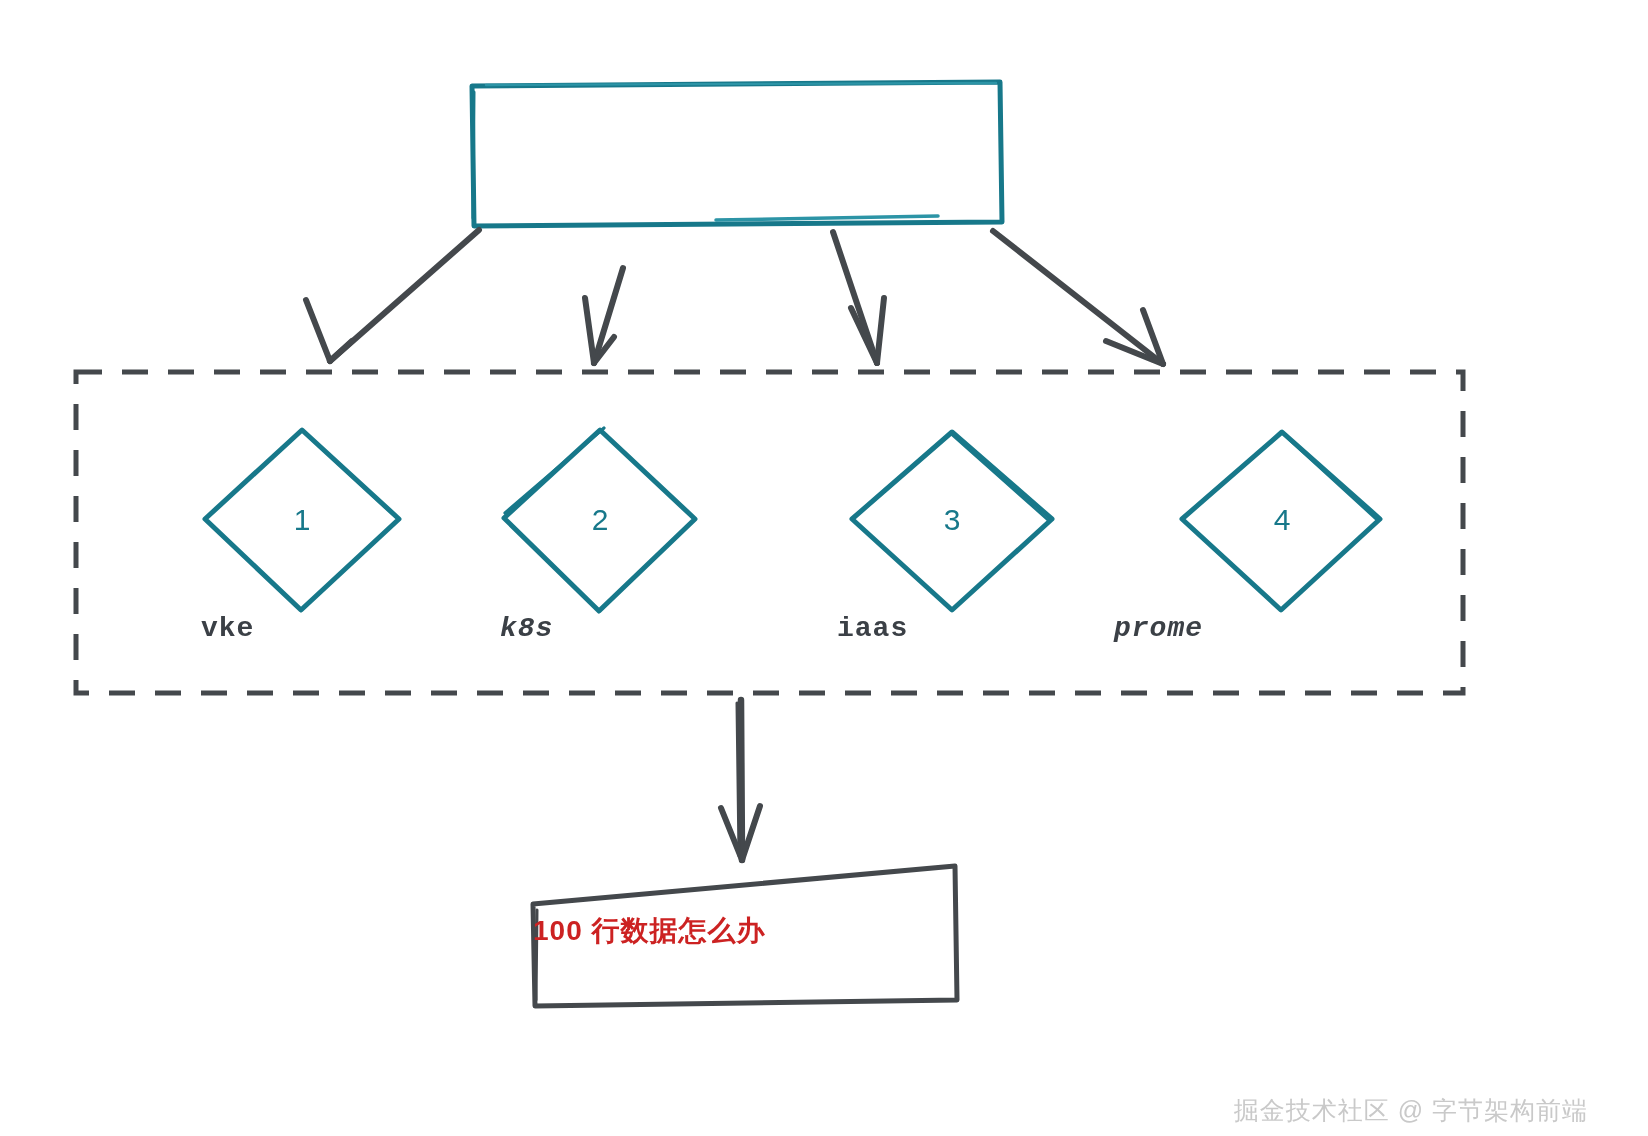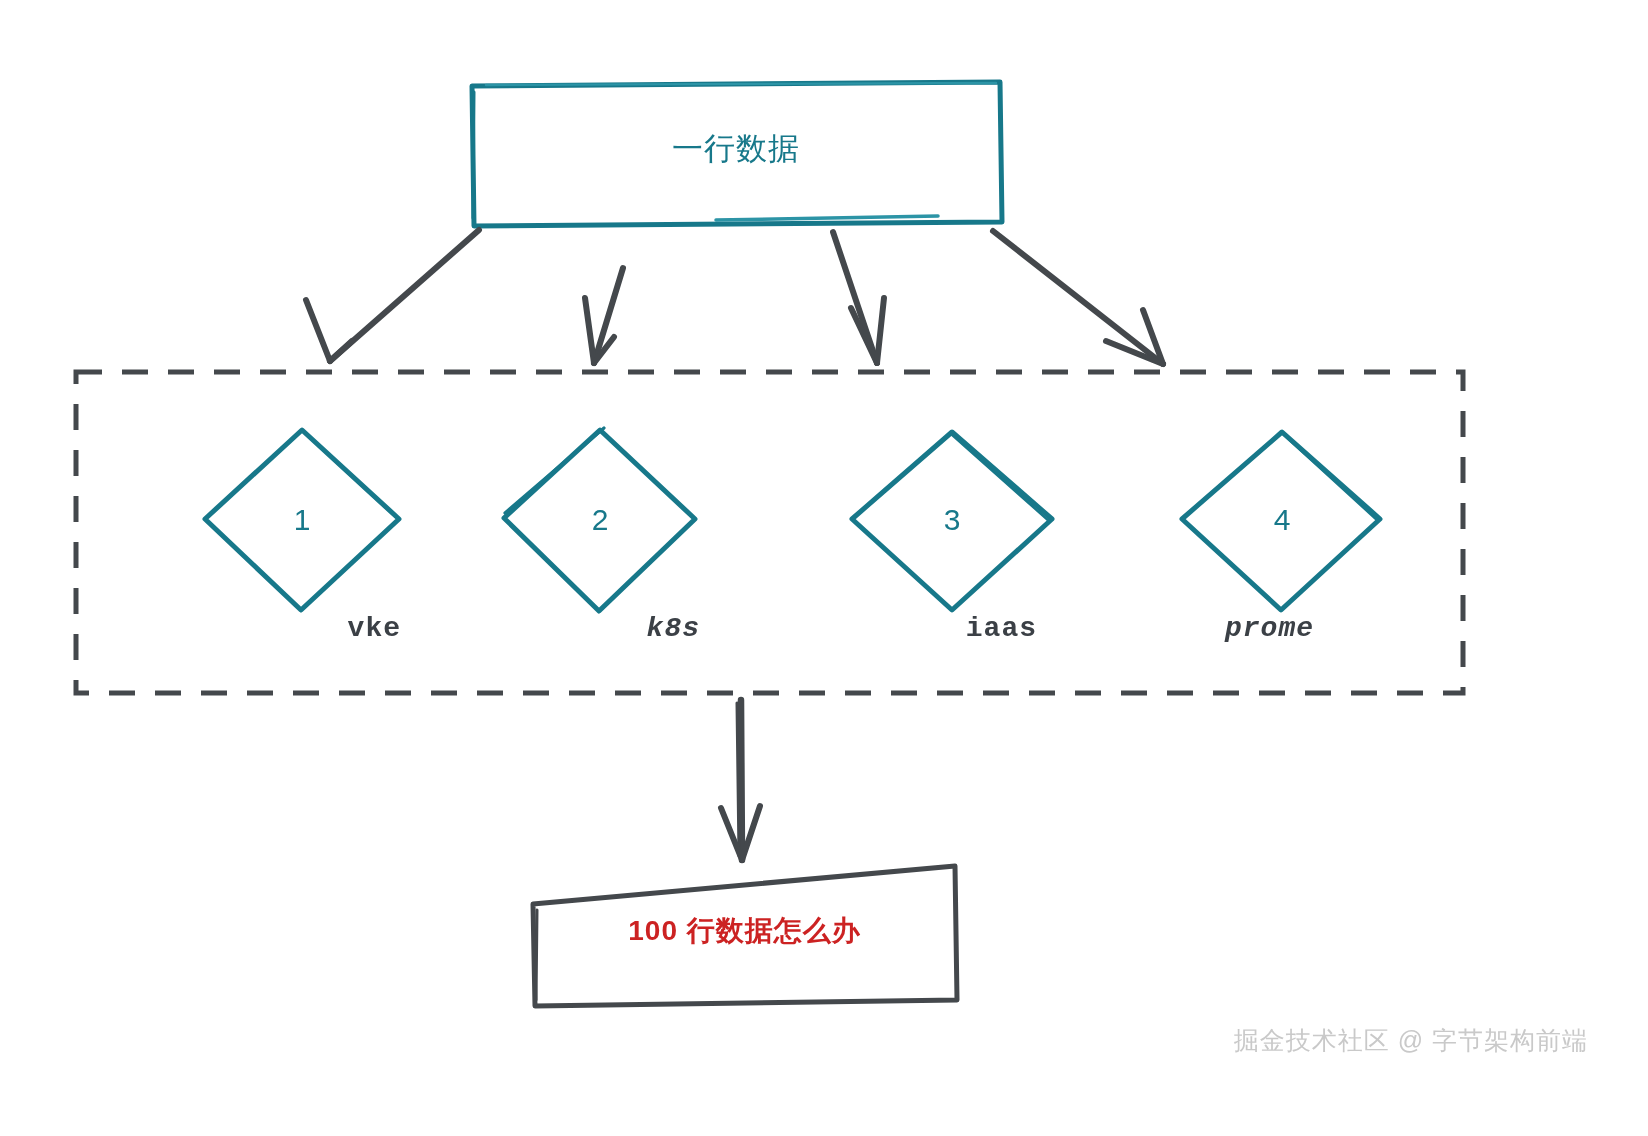--- a/index.html
+++ b/index.html
@@ -47,44 +47,44 @@
     width: 80px;
     text-align: center;
     color: #17788a;
     font-size: 30px;
     font-family: "Liberation Sans", sans-serif;
     top: 503px;
   }
 
   .diamond-label {
     width: 200px;
-    text-align: right;
+    text-align: left;
     color: #3b4046;
     font-size: 28px;
     font-family: "Liberation Mono", monospace;
     font-weight: 600;
     top: 613px;
     letter-spacing: 1px;
   }
 
   .bottom-box-text {
     left: 533px;
     top: 912px;
     width: 423px;
-    text-align: center;
+    text-align: left;
     color: #cc2222;
     font-size: 28px;
     font-family: "Liberation Sans", sans-serif;
     font-weight: 700;
     letter-spacing: 1px;
   }
 
   .watermark {
     right: 60px;
-    top: 1024px;
+    top: 1094px;
     color: #c9c9c9;
     font-size: 25px;
     font-family: "Liberation Sans", sans-serif;
     letter-spacing: 1px;
   }
 </style>
 </head>
 <body>
 
 <div id="canvas">
@@ -159,21 +159,20 @@
       <path d="M 742 860 L 760 806" fill="none" stroke="#44484c" stroke-width="6" stroke-linecap="round"></path>
     </g>
 
     <g>
       <path d="M 533 904 L 955 866 L 957 1000 L 535 1006 Z" fill="none" stroke="#44484c" stroke-width="5" stroke-linejoin="round" stroke-linecap="round"></path>
       <path d="M 537 910 L 536 1000" fill="none" stroke="#44484c" stroke-width="3" stroke-linecap="round"></path>
     </g>
 
   </svg>
 
-  <div class="lbl top-box-text">一行数据</div>
 
   <div class="lbl diamond-num" style="left:262px;">1</div>
   <div class="lbl diamond-num" style="left:560px;">2</div>
   <div class="lbl diamond-num" style="left:912px;">3</div>
   <div class="lbl diamond-num" style="left:1242px;">4</div>
 
   <div class="lbl diamond-label" style="left:201px;">vke</div>
   <div class="lbl diamond-label" style="left:500px;font-style:italic;">k8s</div>
   <div class="lbl diamond-label" style="left:837px;">iaas</div>
   <div class="lbl diamond-label" style="left:1114px;font-style:italic;">prome</div>

